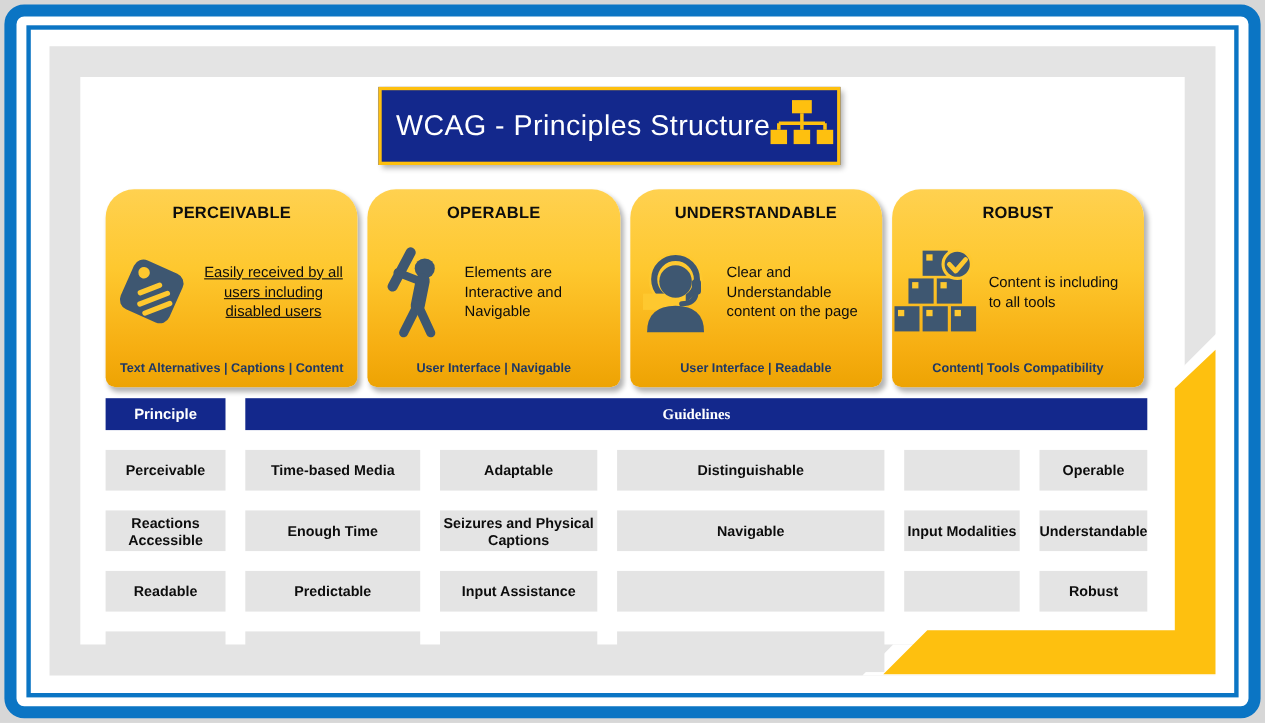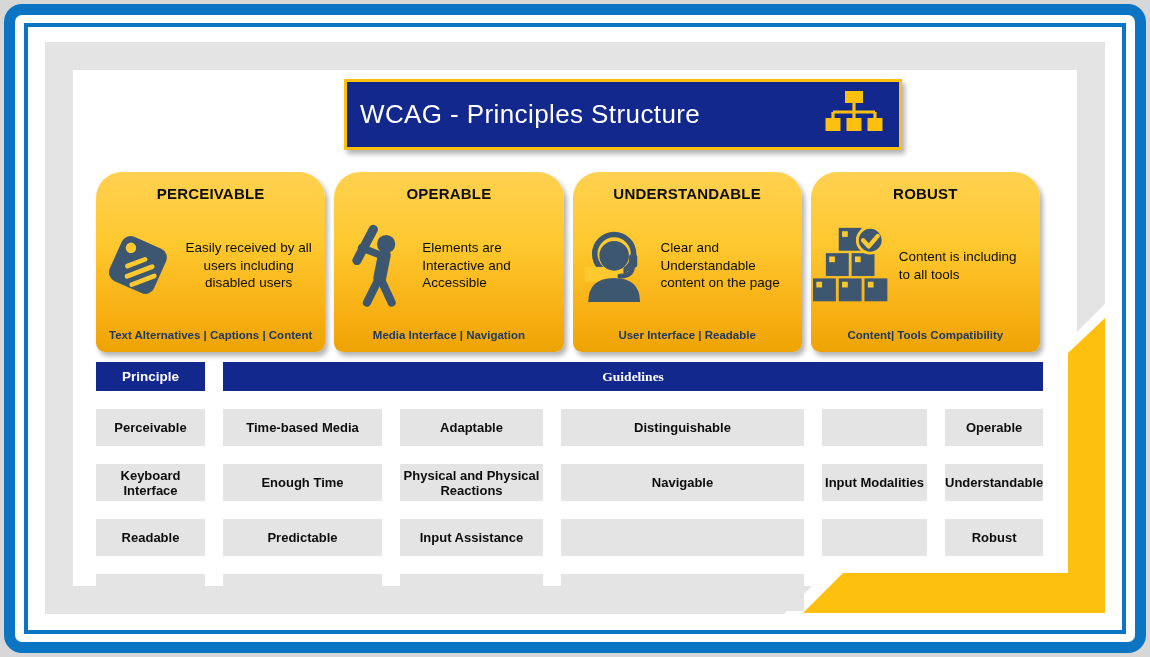--- a/index.html
+++ b/index.html
@@ -13,40 +13,40 @@
   }
   .inner-border{
     position:absolute;left:24px;top:23px;right:24px;bottom:23px;
     border:4px solid #0b75c4;background:#fff;
   }
   svg.decor{position:absolute;left:0;top:0;z-index:1;}
   .content{position:absolute;left:0;top:0;width:1150px;height:657px;z-index:2;}
 
   
   .title-bar{
-    position:absolute;left:344px;top:79px;width:558px;height:71px;
+    position:absolute;left:344px;top:79px;width:420px;height:71px;
     box-sizing:border-box;background:#13288c;border:3px solid #fec00f;
     display:flex;align-items:center;box-shadow:3px 4px 5px rgba(0,0,0,.30);
   }
   .title-text{color:#ffffff;font-size:26px;letter-spacing:.4px;padding-left:13px;white-space:nowrap;}
   .title-icon{margin-left:auto;margin-right:16px;display:flex;}
 
   
   .cards{position:absolute;left:96px;top:172px;width:944px;height:180px;display:flex;gap:9px;}
   .card{
     flex:1;display:flex;flex-direction:column;position:relative;box-sizing:border-box;
     border-radius:26px 26px 9px 9px;
     background:linear-gradient(180deg,#ffd150 0%,#fec82f 40%,#f6ad10 82%,#eda303 100%);
     box-shadow:3px 4px 5px rgba(0,0,0,.30);
   }
   .card-title{margin-top:13px;text-align:center;font-weight:bold;font-size:15px;color:#0d0d0d;letter-spacing:.2px;}
   .card-body{flex:1;display:flex;align-items:center;}
   .card-icon{width:86px;min-width:86px;display:flex;justify-content:center;align-items:center;}
   .card-desc{flex:1;font-size:13.5px;line-height:1.33;color:#0d0d0d;padding-right:10px;}
-  .card.c0 .card-desc{text-align:center;}
+  .card.c0 .card-desc{text-align:center;text-decoration:underline;}
   .card.c1 .card-desc,.card.c2 .card-desc,.card.c3 .card-desc{text-align:left;padding-left:2px;}
   .card-footer{margin:0 4px 11px;text-align:center;font-weight:bold;font-size:11.5px;color:#1f3864;}
 
   
   .gtable{
     position:absolute;left:96px;top:362px;width:944px;
     display:grid;grid-template-columns:109px 159px 143px 243px 105px 1fr;gap:18px;
   }
   .th{
     background:#13288c;color:#fff;font-weight:bold;font-size:13.5px;height:29px;
@@ -121,23 +121,23 @@
               <g stroke="#3e5771" stroke-linecap="round" fill="#3e5771">
                 <line x1="13" y1="40" x2="31" y2="6" stroke-width="10"></line>
                 <circle cx="45" cy="22" r="10" stroke="none"></circle>
                 <line x1="41" y1="35" x2="18" y2="26" stroke-width="8"></line>
                 <line x1="43" y1="34" x2="38" y2="59" stroke-width="14"></line>
                 <line x1="38" y1="58" x2="24" y2="86" stroke-width="9"></line>
                 <line x1="38" y1="58" x2="51" y2="86" stroke-width="9"></line>
               </g>
             </svg>
           </div>
-          <div class="card-desc">Elements are Interactive and Accessible</div>
-        </div>
-        <div class="card-footer">Media Interface | Navigation</div>
+          <div class="card-desc">Elements are Interactive and Navigable</div>
+        </div>
+        <div class="card-footer">User Interface | Navigable</div>
       </div>
 
       <div class="card c2">
         <div class="card-title">UNDERSTANDABLE</div>
         <div class="card-body">
           <div class="card-icon">
             <svg width="74" height="76" viewBox="0 0 80 78">
               <circle cx="38" cy="26" r="21" stroke="#fec82f" stroke-width="11" fill="none"></circle>
               <circle cx="38" cy="26" r="21" stroke="#3e5771" stroke-width="6" fill="none"></circle>
               <rect x="6" y="40" width="42" height="16" fill="#fec82f"></rect>
@@ -188,23 +188,23 @@
       <div class="th">Principle</div>
       <div class="th guidelines">Guidelines</div>
 
       <div class="td">Perceivable</div>
       <div class="td">Time-based Media</div>
       <div class="td">Adaptable</div>
       <div class="td">Distinguishable</div>
       <div class="td"></div>
 
       <div class="td">Operable</div>
-      <div class="td">Keyboard Interface</div>
+      <div class="td">Reactions Accessible</div>
       <div class="td">Enough Time</div>
-      <div class="td">Physical and Physical Reactions</div>
+      <div class="td">Seizures and Physical Captions</div>
       <div class="td">Navigable</div>
       <div class="td">Input Modalities</div>
 
       <div class="td">Understandable</div>
       <div class="td">Readable</div>
       <div class="td">Predictable</div>
       <div class="td">Input Assistance</div>
       <div class="td"></div>
       <div class="td"></div>
 

